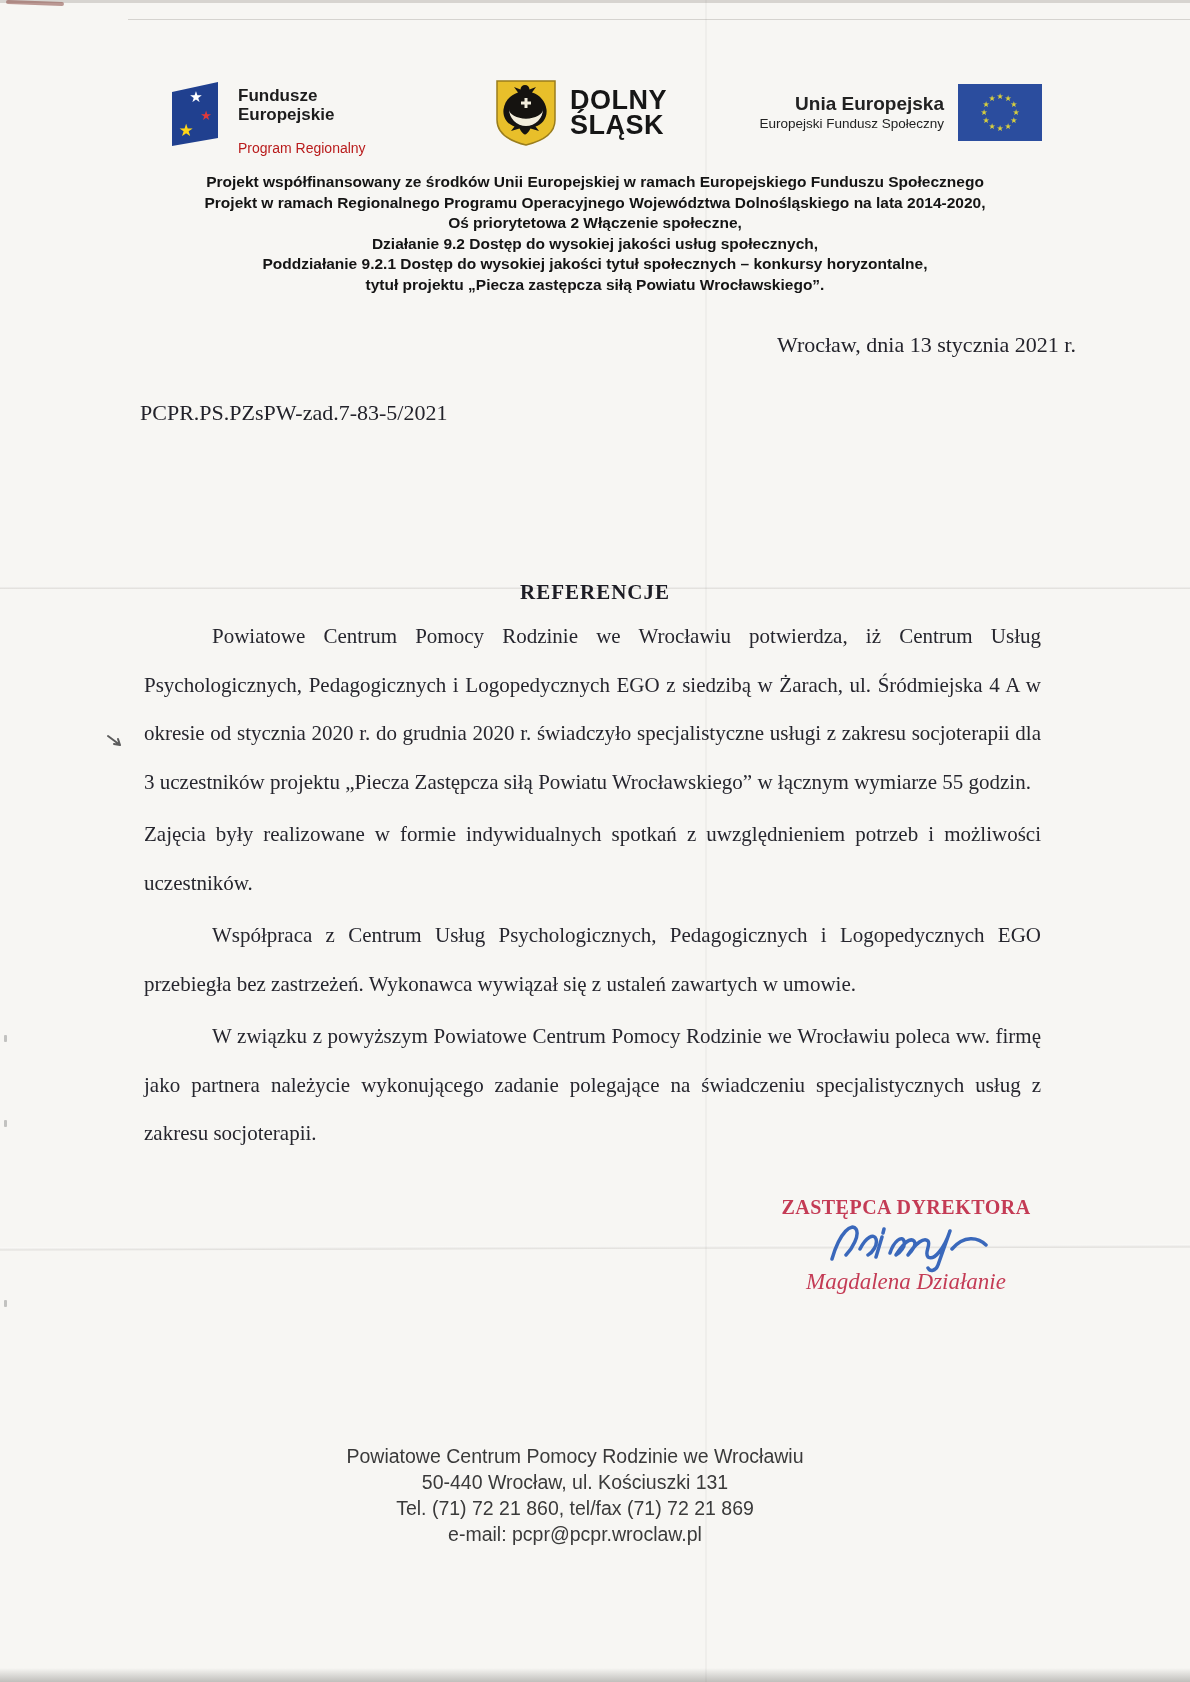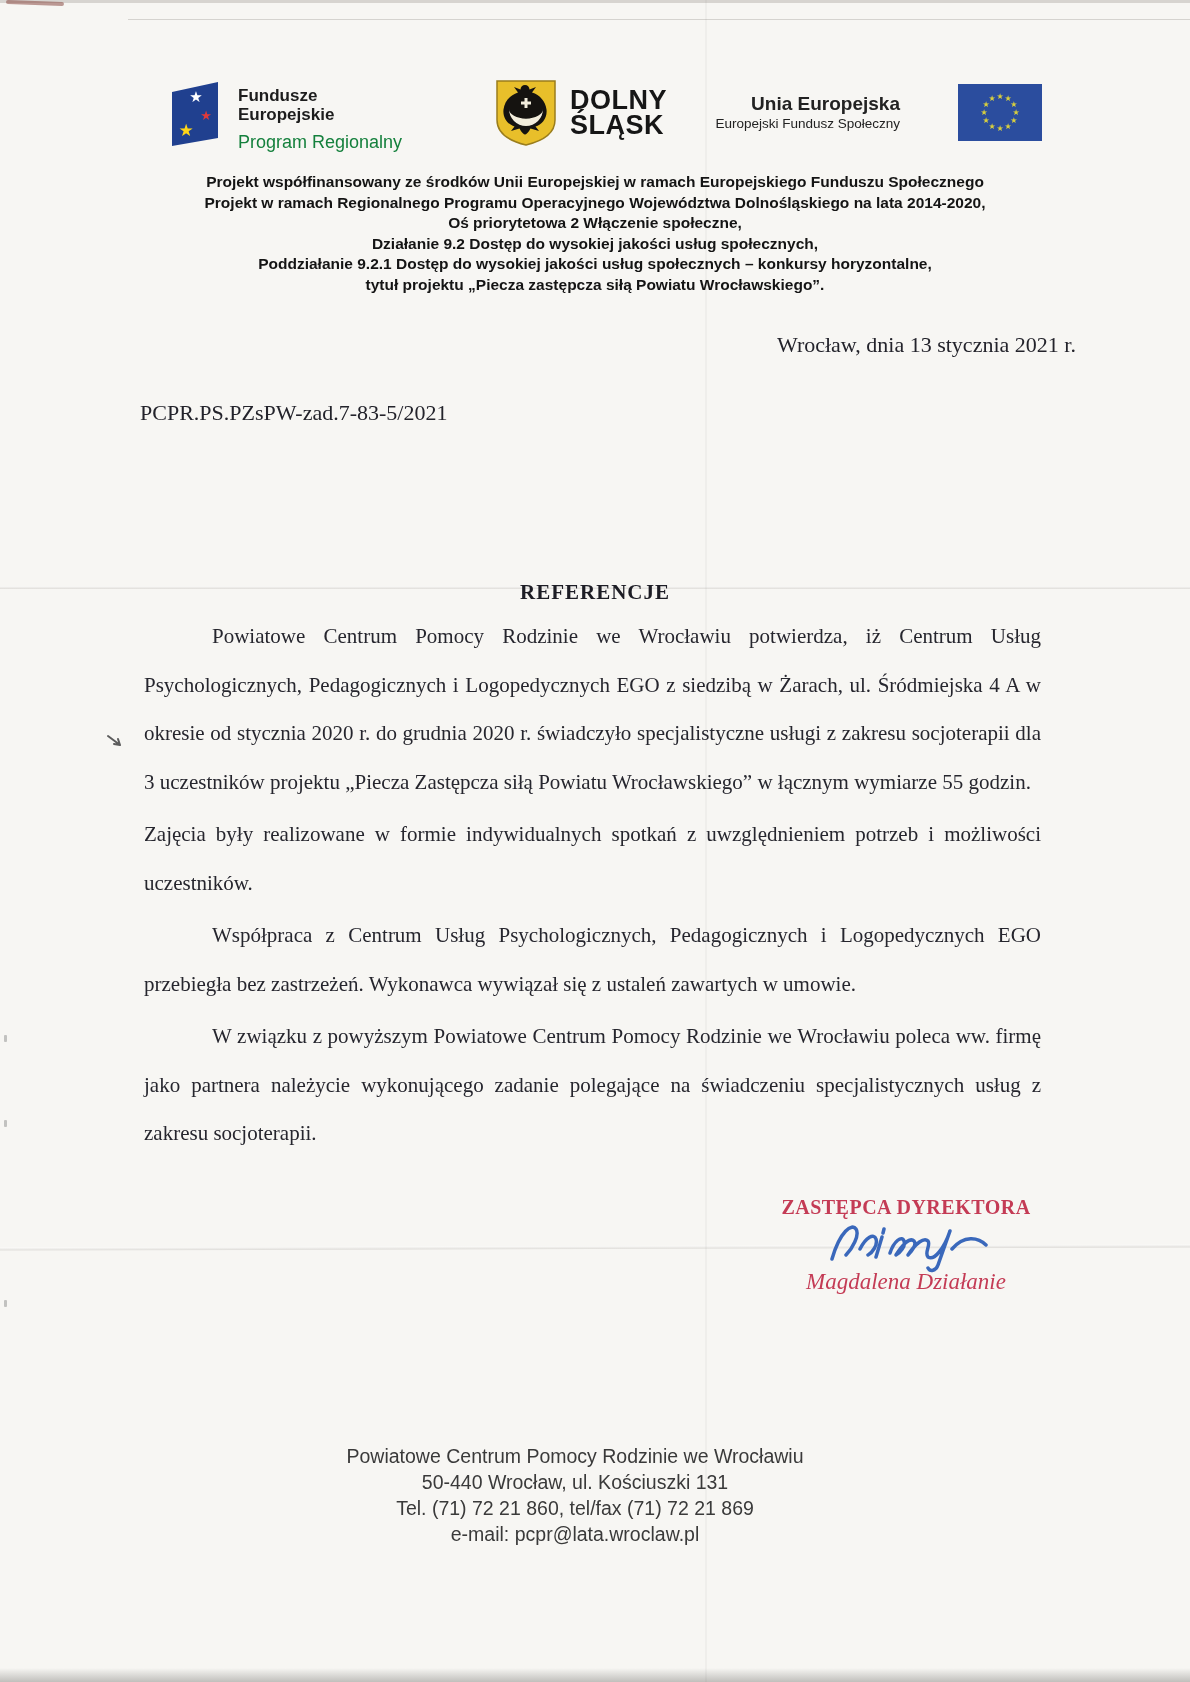--- a/index.html
+++ b/index.html
@@ -21,25 +21,25 @@
   .crease.c1{top:586px;}
   .crease.c2{top:1246px;transform:rotate(-0.15deg);}
   .streak-v{position:absolute;top:0;height:100%;width:2px;background:rgba(100,100,100,.05);}
   .left-dash{position:absolute;left:4px;width:3px;height:7px;background:#8d8d8d;opacity:.5;border-radius:1px;}
   .pen-mark{position:absolute;left:106px;top:734px;}
   
   .logos{position:absolute;left:0;top:76px;width:100%;height:80px;}
   .logo-fe{position:absolute;left:166px;top:4px;display:flex;align-items:flex-start;}
   .logo-fe .txt{margin-left:10px;margin-top:6px;font-family:"Liberation Sans",sans-serif;color:#1d1d1d;}
   .logo-fe .l1,.logo-fe .l2{font-size:17px;font-weight:700;line-height:19px;}
-  .logo-fe .l3{font-size:18px;line-height:17px;margin-top:10px;color:#15803d;}
+  .logo-fe .l3{font-size:14px;line-height:17px;margin-top:16px;color:#b91c1c;}
   .logo-ds{position:absolute;left:494px;top:2px;display:flex;align-items:center;}
   .logo-ds .txt{margin-left:12px;font-family:"Liberation Sans",sans-serif;font-weight:700;
     font-size:27px;line-height:25px;letter-spacing:.5px;color:#161616;}
-  .logo-eu{position:absolute;right:148px;top:8px;display:flex;align-items:center;gap:44px;}
+  .logo-eu{position:absolute;right:148px;top:8px;display:flex;align-items:center;}
   .logo-eu .txt{text-align:right;margin-right:14px;font-family:"Liberation Sans",sans-serif;color:#222;}
   .logo-eu .l1{font-size:19px;font-weight:700;line-height:22px;}
   .logo-eu .l2{font-size:13.5px;line-height:17px;}
   
   .fund-header{position:absolute;left:60px;top:172px;width:1070px;text-align:center;
     font-family:"Liberation Sans",sans-serif;font-weight:700;font-size:15.5px;
     line-height:20.5px;color:#141414;}
   
   .date-line{position:absolute;left:736px;top:332px;font-size:22px;color:#23232b;margin-left:41px;}
   .ref-number{position:absolute;left:140px;top:400px;font-size:22px;color:#23232b;text-align:center;}
@@ -128,21 +128,21 @@
         </g>
       </svg>
     </div>
   </div>
 
   <div class="fund-header">
     <div>Projekt współfinansowany ze środków Unii Europejskiej w ramach Europejskiego Funduszu Społecznego</div>
     <div>Projekt w ramach Regionalnego Programu Operacyjnego Województwa Dolnośląskiego na lata 2014-2020,</div>
     <div>Oś priorytetowa 2 Włączenie społeczne,</div>
     <div>Działanie 9.2 Dostęp do wysokiej jakości usług społecznych,</div>
-    <div>Poddziałanie 9.2.1 Dostęp do wysokiej jakości usług społecznych – konkursy horyzontalne,</div>
+    <div>Poddziałanie 9.2.1 Dostęp do wysokiej jakości tytuł społecznych – konkursy horyzontalne,</div>
     <div>tytuł projektu „Piecza zastępcza siłą Powiatu Wrocławskiego”.</div>
   </div>
 
   <div class="date-line">Wrocław, dnia 13 stycznia 2021 r.</div>
   <div class="ref-number">PCPR.PS.PZsPW-zad.7-83-5/2021</div>
 
   <div class="doc-title">REFERENCJE</div>
 
   <div class="body-text">
     <p class="indent">Powiatowe Centrum Pomocy Rodzinie we Wrocławiu potwierdza, iż Centrum Usług Psychologicznych, Pedagogicznych i Logopedycznych EGO z siedzibą w Żarach, ul. Śródmiejska 4 A w okresie od stycznia 2020 r. do grudnia 2020 r. świadczyło specjalistyczne usługi z zakresu socjoterapii dla 3 uczestników projektu „Piecza Zastępcza siłą Powiatu Wrocławskiego” w łącznym wymiarze 55 godzin.</p>
@@ -165,17 +165,17 @@
                  M126 34 C138 20 152 22 160 30" stroke="#3a68bb" stroke-width="3.5" fill="none" stroke-linecap="round" stroke-linejoin="round"></path>
       </svg>
     </div>
     <div class="sig-name">Magdalena Działanie</div>
   </div>
 
   <div class="footer">
     <div>Powiatowe Centrum Pomocy Rodzinie we Wrocławiu</div>
     <div>50-440 Wrocław, ul. Kościuszki 131</div>
     <div>Tel. (71) 72 21 860, tel/fax (71) 72 21 869</div>
-    <div>e-mail: pcpr@lata.wroclaw.pl</div>
+    <div>e-mail: pcpr@pcpr.wroclaw.pl</div>
   </div>
 
   <div class="edge-bottom"></div>
 </div>
 
 </body></html>

